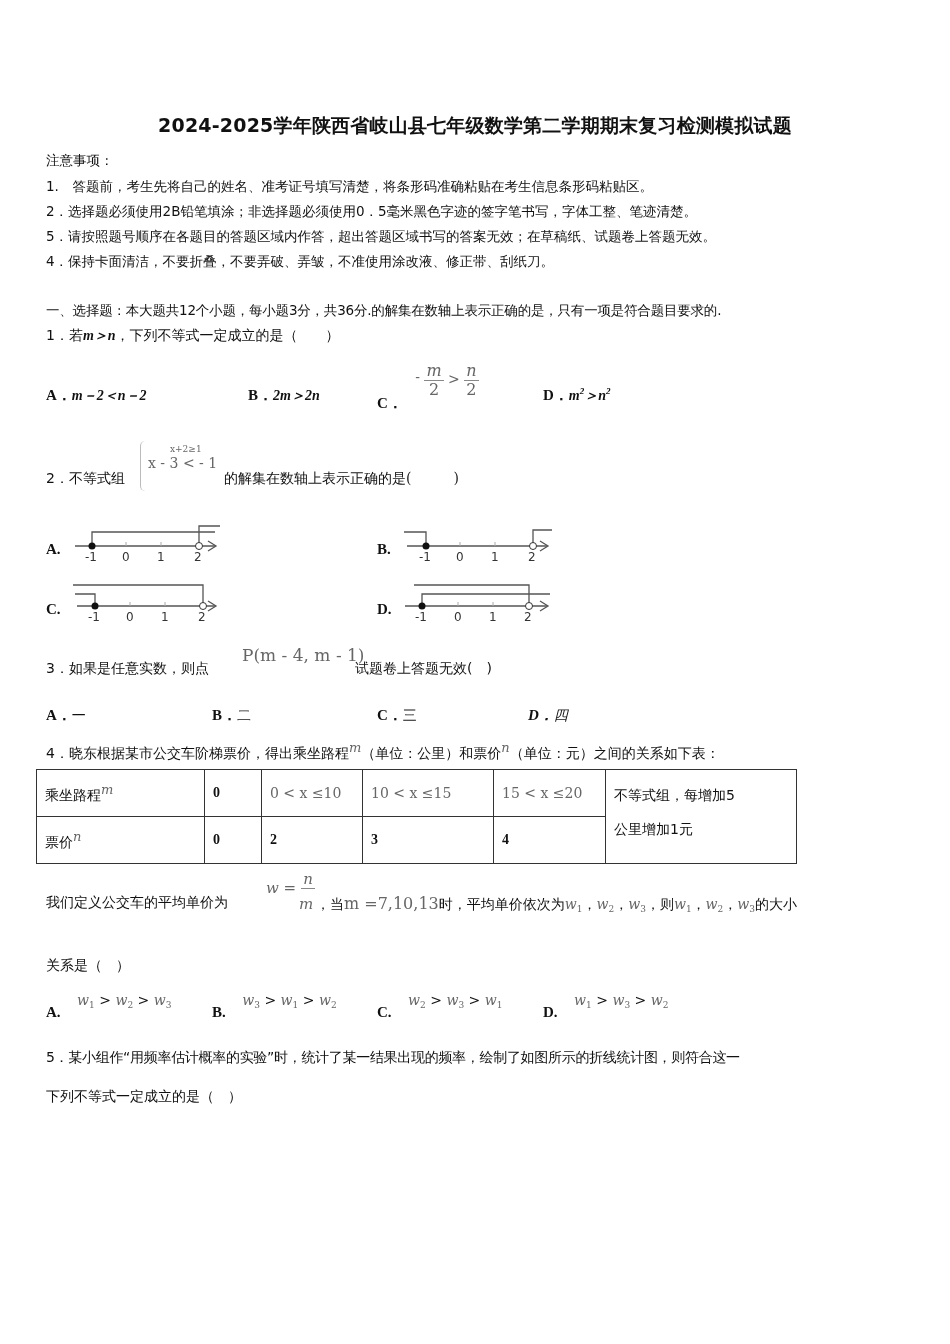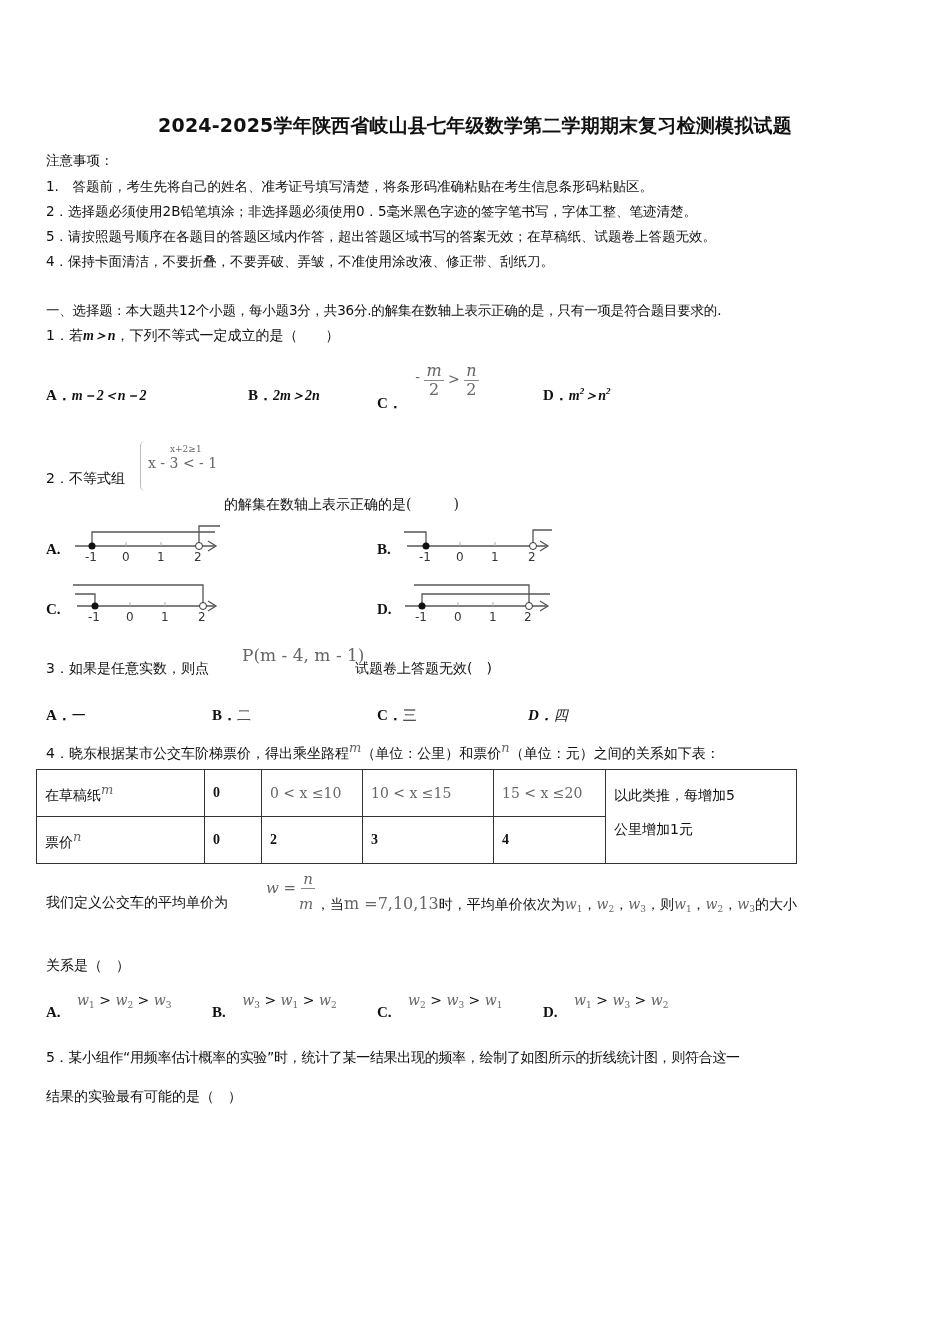--- a/index.html
+++ b/index.html
@@ -55,21 +55,21 @@
 <div class="abs" style="left:543px; top:386px;">
   <span class="optlbl">D．</span><span class="bi">m</span><span class="sup bi">2</span><span class="bi">＞</span><span class="bi">n</span><span class="sup bi">2</span>
 </div>
 
 <div class="abs q" style="top:470px;">
   <span>2．</span><span>不等式组</span>
 </div>
 <div class="abs" style="left:140px; top:441px; width:4px; height:50px; border-left:1px solid #bbb; border-radius:6px 0 0 6px;"></div>
 <div class="abs math" style="left:170px; top:444px; font-size:9px;">x+2≥1</div>
 <div class="abs math" style="left:148px; top:455px; font-size:14px;">x - 3 &lt; - 1</div>
-<div class="abs q" style="left:224px; top:496px;">
+<div class="abs q" style="left:224px; top:470px;">
   <span>的解集在数轴上表示正确的是</span><span class="math" style="color:#222;">(　　　)</span>
 </div>
 
 <div class="abs opt" style="left:46px; top:541px;">A.</div>
 <svg class="abs" style="left:70px; top:522px;" width="155" height="42">
   <line x1="5" y1="24" x2="145" y2="24" stroke="#555" stroke-width="1.3"></line>
   <polyline points="138,19 146,24 138,29" fill="none" stroke="#555" stroke-width="1.3"></polyline>
   <line x1="56" y1="20" x2="56" y2="24" stroke="#aaa"></line>
     <line x1="91" y1="20" x2="91" y2="24" stroke="#aaa"></line>
   <polyline points="22,24 22,10 145,10" fill="none" stroke="#555" stroke-width="1.3"></polyline>
@@ -140,27 +140,27 @@
 <div class="abs" style="left:377px; top:706px;"><span class="optlbl">C．</span><span>三</span></div>
 <div class="abs" style="left:528px; top:706px;font-style:italic;"><span class="optlbl">D．</span><span>四</span></div>
 
 <div class="abs q" style="top:740px;">
   <span>4．</span><span>晓东根据某市公交车阶梯票价，得出乘坐路程</span><span class="mathi sup" style="font-size:13px;">m</span><span>（单位：公里）和票价</span><span class="mathi sup" style="font-size:13px;">n</span><span>（单位：元）之间的关系如下表：</span>
 </div>
 
 <table class="t4">
   <tbody>
       <tr>
-    <td style="width:151px;"><span>在草稿纸</span><span class="mathi sup" style="font-size:13px;">m</span></td>
+    <td style="width:151px;"><span>乘坐路程</span><span class="mathi sup" style="font-size:13px;">m</span></td>
     <td style="width:40px; font-weight:bold; font-family:'Liberation Serif',serif;">0</td>
     <td style="width:84px;" class="math">0 &lt; x ≤10</td>
     <td style="width:114px;" class="math">10 &lt; x ≤15</td>
     <td style="width:95px;" class="math">15 &lt; x ≤20</td>
     <td rowspan="2" style="width:174px; line-height:34px; vertical-align:top; padding-top:8px;">
-      <div>以此类推，每增加5</div>
+      <div>不等式组，每增加5</div>
       <div>公里增加1元</div>
     </td>
   </tr>
   <tr>
     <td><span>票价</span><span class="mathi sup" style="font-size:13px;">n</span></td>
     <td style="font-weight:bold; font-family:'Liberation Serif',serif;">0</td>
     <td style="font-weight:bold; font-family:'Liberation Serif',serif;">2</td>
     <td style="font-weight:bold; font-family:'Liberation Serif',serif;">3</td>
     <td style="font-weight:bold; font-family:'Liberation Serif',serif;">4</td>
   </tr>
@@ -187,13 +187,13 @@
 <div class="abs" style="left:377px; top:992px;">
   <span class="optlbl" style="position:relative; top:12px;">C.</span>
   <span class="mathi" style="margin-left:12px;">w</span><span class="sub math">2</span> <span>&gt;</span> <span class="mathi">w</span><span class="sub math">3</span> <span>&gt;</span> <span class="mathi">w</span><span class="sub math">1</span>
 </div>
 <div class="abs" style="left:543px; top:992px;">
   <span class="optlbl" style="position:relative; top:12px;">D.</span>
   <span class="mathi" style="margin-left:12px;">w</span><span class="sub math">1</span> <span>&gt;</span> <span class="mathi">w</span><span class="sub math">3</span> <span>&gt;</span> <span class="mathi">w</span><span class="sub math">2</span>
 </div>
 
 <div class="abs q" style="top:1049px; letter-spacing:-0.3px;text-align:center;">5．某小组作“用频率估计概率的实验”时，统计了某一结果出现的频率，绘制了如图所示的折线统计图，则符合这一</div>
-<div class="abs q" style="top:1088px;">结果的实验最有可能的是（　）</div>
+<div class="abs q" style="top:1088px;">下列不等式一定成立的是（　）</div>
 
 </body></html>

